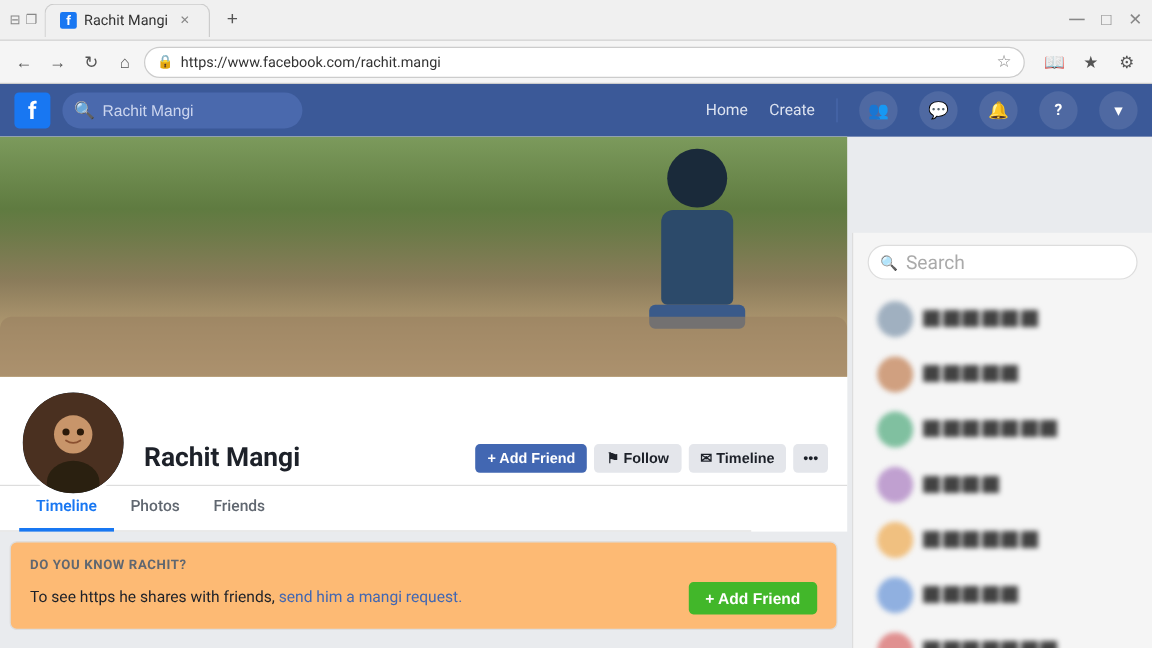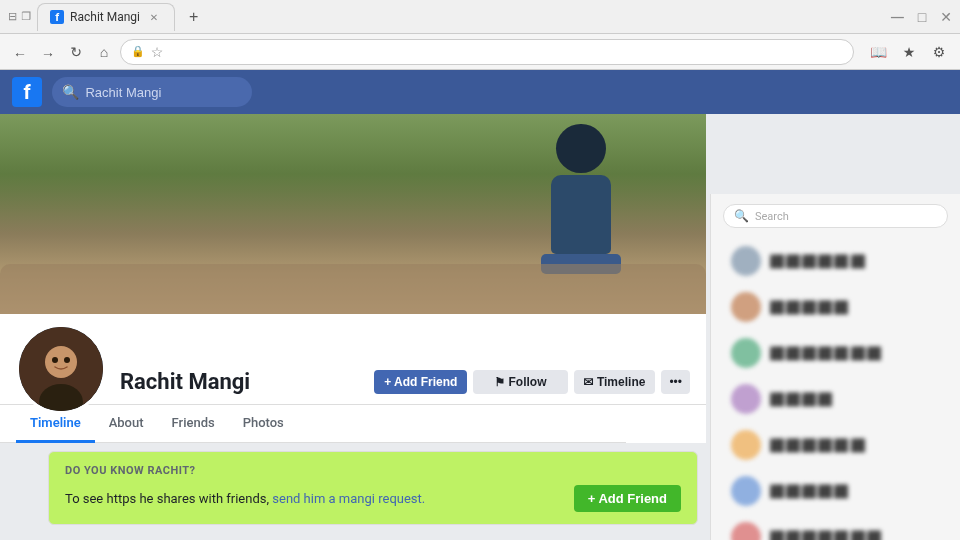--- a/index.html
+++ b/index.html
@@ -107,34 +107,34 @@
       display: flex;
       align-items: center;
       justify-content: center;
       color: #c8a882;
       font-size: 36px;
     }
     .profile-name-actions { flex: 1; display: flex; align-items: flex-end; justify-content: space-between; padding-bottom: 10px; }
     .profile-name { font-size: 22px; font-weight: bold; color: #1d2129; }
     .profile-actions { display: flex; gap: 6px; align-items: center; }
     .btn-add-friend { background: #4267b2; color: white; border: none; border-radius: 4px; padding: 5px 10px; font-size: 12px; cursor: pointer; display: flex; align-items: center; gap: 4px; font-weight: 600; }
-    .btn-follow { background: #e4e6eb; color: #1d2129; border: none; border-radius: 4px; padding: 5px 21px; font-size: 12px; cursor: pointer; display: flex; align-items: center; gap: 4px; font-weight: 600; }
+    .btn-follow { background: #e4e6eb; color: #1d2129; border: none; border-radius: 4px; padding: 5px 10px; font-size: 12px; cursor: pointer; display: flex; align-items: center; gap: 4px; font-weight: 600; }
     .btn-message { background: #e4e6eb; color: #1d2129; border: none; border-radius: 4px; padding: 5px 10px; font-size: 12px; cursor: pointer; display: flex; align-items: center; gap: 4px; font-weight: 600; }
     .btn-more { background: #e4e6eb; color: #1d2129; border: none; border-radius: 4px; padding: 5px 8px; font-size: 12px; cursor: pointer; }
 
     .profile-tabs { background: white; display: flex; gap: 0; width: 626px; border-bottom: 1px solid #ddd; padding: 0 16px; }
     .profile-tab { padding: 10px 14px; font-size: 13px; color: #606770; cursor: pointer; border-bottom: 3px solid transparent; margin-bottom: -1px; font-weight: 500; }
     .profile-tab.active { color: #1877f2; border-bottom-color: #1877f2; font-weight: 600; }
     .profile-tab.more { display: flex; align-items: center; gap: 4px; }
 
     
     .content-area { display: flex; gap: 12px; padding: 12px 8px; background: #e9ebee; width: 706px; }
 
     
-    .know-bar { background: #bef264; border-radius: 6px; padding: 12px 16px; margin-bottom: 12px; border: 1px solid #ddd; margin-left: 40px; }
+    .know-bar { background: #fdba74; border-radius: 6px; padding: 12px 16px; margin-bottom: 12px; border: 1px solid #ddd; }
     .know-bar-title { font-size: 11px; font-weight: 700; color: #606770; text-transform: uppercase; letter-spacing: 0.5px; margin-bottom: 8px; }
     .know-bar-text { font-size: 13px; color: #1d2129; }
     .know-bar-text a { color: #4267b2; text-decoration: none; }
     .btn-add-friend-green { background: #42b72a; color: white; border: none; border-radius: 4px; padding: 6px 14px; font-size: 13px; cursor: pointer; font-weight: 600; display: flex; align-items: center; gap: 4px; }
 
     
     .right-sidebar { position: absolute; right: 0; top: 80px; width: 250px; height: 460px; background: #f5f5f5; border-left: 1px solid #ddd; overflow: hidden; }
     .sidebar-search { display: flex; align-items: center; gap: 8px; padding: 10px 12px; }
     .sidebar-search-box { flex: 1; background: white; border: 1px solid #ddd; border-radius: 15px; padding: 4px 10px; font-size: 12px; display: flex; align-items: center; gap: 6px; }
     .chat-item { padding: 8px 12px; display: flex; align-items: center; gap: 8px; cursor: pointer; }
@@ -164,34 +164,55 @@
   <span style="font-size:14px; color:#888;">✕</span>
 </div>
 
 <div class="browser-nav">
   <button class="browser-btn">←</button>
   <button class="browser-btn">→</button>
   <button class="browser-btn">↻</button>
   <button class="browser-btn">⌂</button>
   <div class="address-bar">
     <span class="lock-icon">🔒</span>
+    <span class="address-text">https://www.facebook.com/rachit.mangi</span>
     <span style="color:#888; font-size:14px;">☆</span>
   </div>
   <div class="nav-right">
     <button class="nav-icon-btn">📖</button>
     <button class="nav-icon-btn">★</button>
     <button class="nav-icon-btn">⚙</button>
   </div>
 </div>
 
 <div class="fb-header">
   <div class="fb-logo">f</div>
   <div class="fb-search-box">
     <span class="fb-search-icon">🔍</span>
     <input class="fb-search-input" type="text" placeholder="Rachit Mangi" style="">
+  </div>
+  <div class="fb-nav">
+    <span class="fb-nav-item">Home</span>
+    <span class="fb-nav-item">Create</span>
+    <div class="fb-nav-divider"></div>
+    <div class="fb-icon-btn">
+      <span>👥</span>
+    </div>
+    <div class="fb-icon-btn">
+      <span>💬</span>
+    </div>
+    <div class="fb-icon-btn">
+      <span>🔔</span>
+    </div>
+    <div class="fb-icon-btn">
+      <span style="font-size:13px; font-weight:bold;">?</span>
+    </div>
+    <div class="fb-icon-btn">
+      <span>▾</span>
+    </div>
   </div>
 </div>
 
 <div class="main-content">
   <div class="profile-section">
 
     <div class="cover-section">
       <div class="cover-photo">
 
         <div style="position:absolute; top:0; left:0; right:0; bottom:0; background: linear-gradient(to bottom, #7a9a5a 0%, #5d7a3e 30%, #8a7a5a 60%, #b09870 80%, #c8aa80 100%); opacity:0.9;"></div>
@@ -225,23 +246,22 @@
             <button class="btn-add-friend">+ Add Friend</button>
             <button class="btn-follow">⚑ Follow</button>
             <button class="btn-message">✉ Timeline</button>
             <button class="btn-more">•••</button>
           </div>
         </div>
       </div>
 
       <div class="profile-tabs">
         <div class="profile-tab active">Timeline</div>
-        <div class="profile-tab">About</div>
+        <div class="profile-tab">Photos</div>
         <div class="profile-tab">Friends</div>
-        <div class="profile-tab">Photos</div>
       </div>
     </div>
 
     <div style="padding: 8px 8px 0;">
       <div class="know-bar">
         <div class="know-bar-title">DO YOU KNOW RACHIT?</div>
         <div style="display:flex; align-items:center; justify-content:space-between;">
           <div class="know-bar-text">
             <span>To see https he shares with friends, </span><a href="#">send him a mangi request.</a>
           </div>
@@ -257,21 +277,21 @@
 
       
       
     </div>
   </div>
 
   <div class="right-sidebar">
     <div class="sidebar-search">
       <div class="sidebar-search-box">
         <span style="color:#888; font-size:12px;">🔍</span>
-        <span style="color:#aaa; font-size:11px;">Search</span>
+        <span style="color:#aaa; font-size:16px;">Search</span>
       </div>
     </div>
 
     <div style="padding: 0 8px; filter: blur(2px);">
       <div class="chat-item">
         <div class="chat-avatar" style="background:#a0b0c0;"></div>
         <div class="chat-name">⬛⬛⬛⬛⬛⬛</div>
       </div>
       <div class="chat-item">
         <div class="chat-avatar" style="background:#d0a080;"></div>

